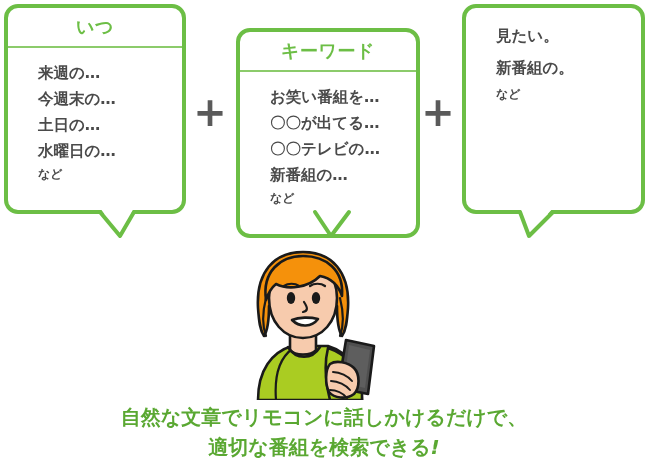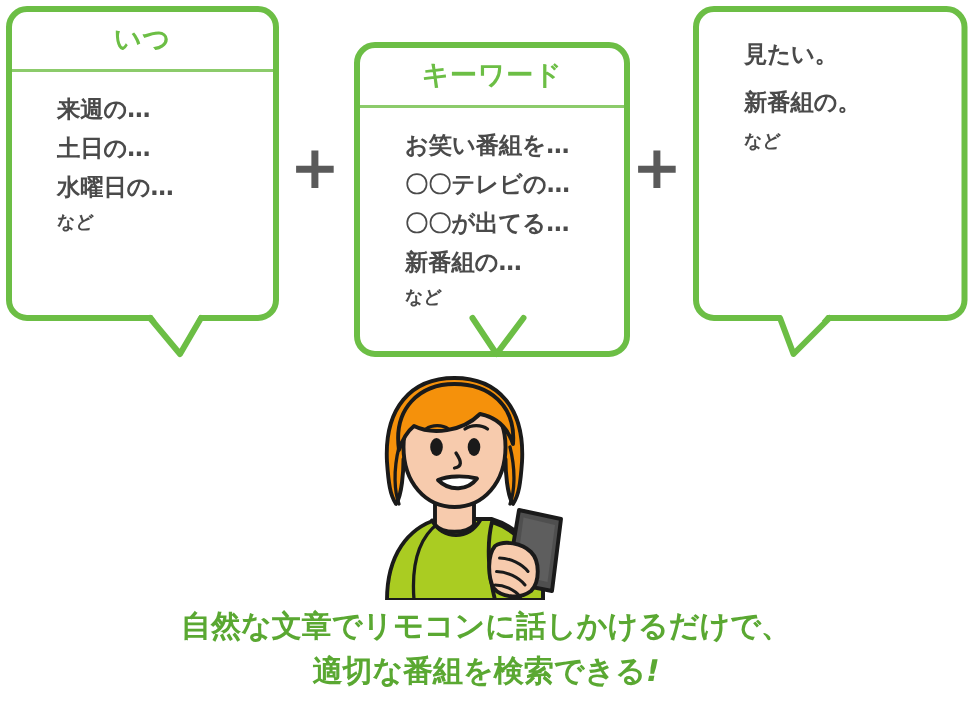--- a/index.html
+++ b/index.html
@@ -133,32 +133,33 @@
 <body>
 
 <div id="stage">
 
   <div class="cards-row">
 
     <div class="card card-1">
       <div class="card-title">いつ</div>
       <div class="card-body">
         <div class="card-item">来週の…</div>
+        <div class="card-item">今週末の…</div>
         <div class="card-item">土日の…</div>
         <div class="card-item">水曜日の…</div>
         <div class="card-etc">など</div>
       </div>
     </div>
 
     <div class="card card-2">
       <div class="card-title">キーワード</div>
       <div class="card-body">
         <div class="card-item">お笑い番組を…</div>
+        <div class="card-item">〇〇が出てる…</div>
         <div class="card-item">〇〇テレビの…</div>
-        <div class="card-item">〇〇が出てる…</div>
         <div class="card-item">新番組の…</div>
         <div class="card-etc">など</div>
       </div>
     </div>
 
     <div class="card card-3">
       <div class="card-body spaced">
         <div class="card-item">見たい。</div>
         <div class="card-item">新番組の。</div>
         <div class="card-etc">など</div>

